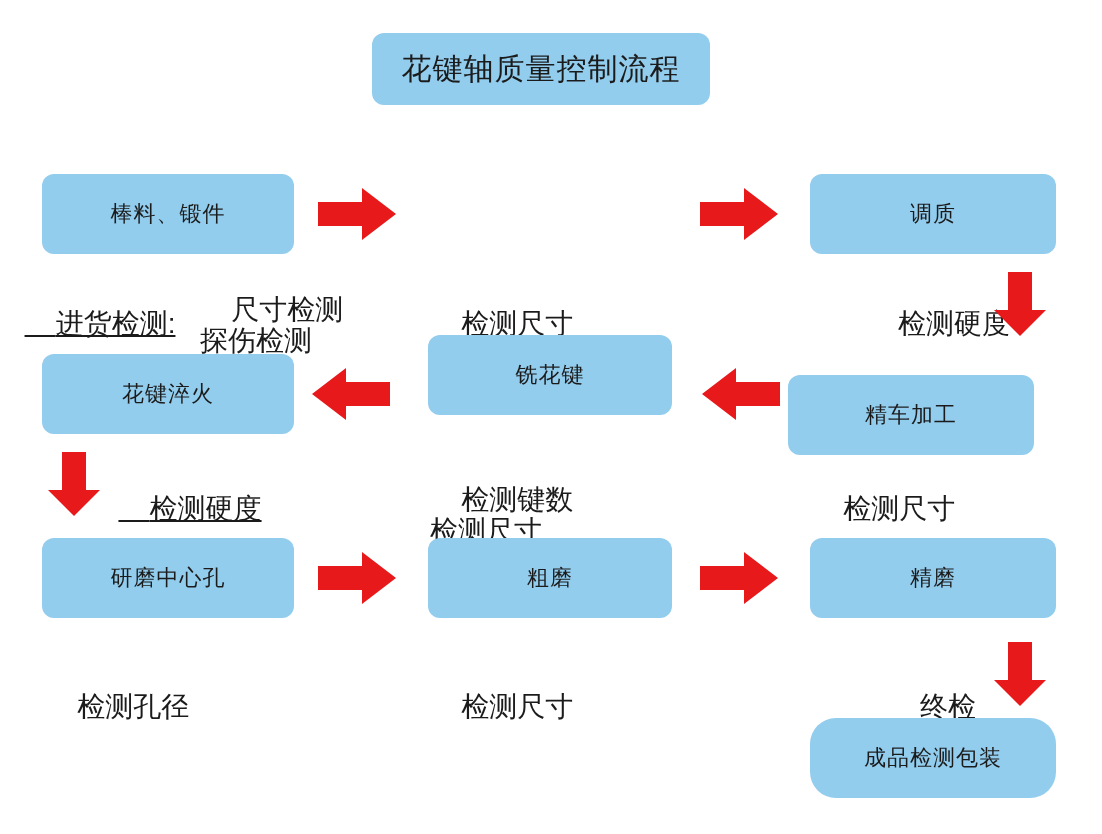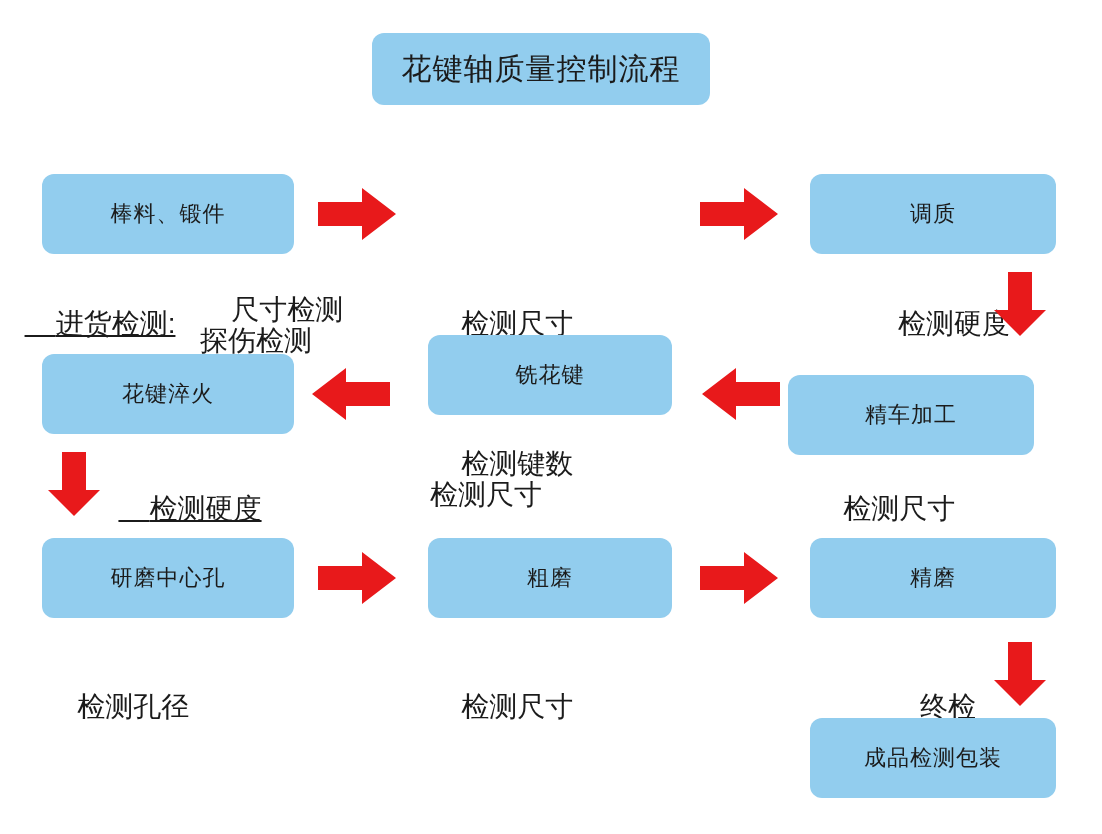--- a/index.html
+++ b/index.html
@@ -136,21 +136,21 @@
 
   <div class="arrow" style="left:46px; top:452px; width:56px; height:66px;">
     <svg width="56" height="66" viewBox="0 0 56 66">
       <polygon points="16,0 40,0 40,38 54,38 28,64 2,38 16,38" fill="#E8191B"></polygon>
     </svg>
   </div>
   <div class="label left" style="left:100px; top:462px; width:180px;">
     <span>检测硬度</span>
   </div>
 
-  <div class="label two-line" style="left:430px; top:418px; width:240px;">
+  <div class="label two-line" style="left:430px; top:454px; width:240px;">
     <span>检测键数
 检测尺寸</span>
   </div>
 
   <div class="label" style="left:812px; top:462px; width:242px;">
     <span>检测尺寸</span>
   </div>
 
   <div class="box" style="left:42px; top:538px; width:252px; height:80px;">
     <span>研磨中心孔</span>
@@ -187,17 +187,17 @@
   <div class="label" style="left:856px; top:660px; width:120px; text-align:right;">
     <span>终检</span>
   </div>
 
   <div class="arrow" style="left:992px; top:642px; width:56px; height:66px;">
     <svg width="56" height="66" viewBox="0 0 56 66">
       <polygon points="16,0 40,0 40,38 54,38 28,64 2,38 16,38" fill="#E8191B"></polygon>
     </svg>
   </div>
 
-  <div class="box" style="left:810px; top:718px; width:246px; height:80px;">
+  <div class="box" style="left:810px; top:718px; width:246px; height:80px;border-radius:26px;">
     <span>成品检测包装</span>
   </div>
 
 </div>
 
 </body></html>

